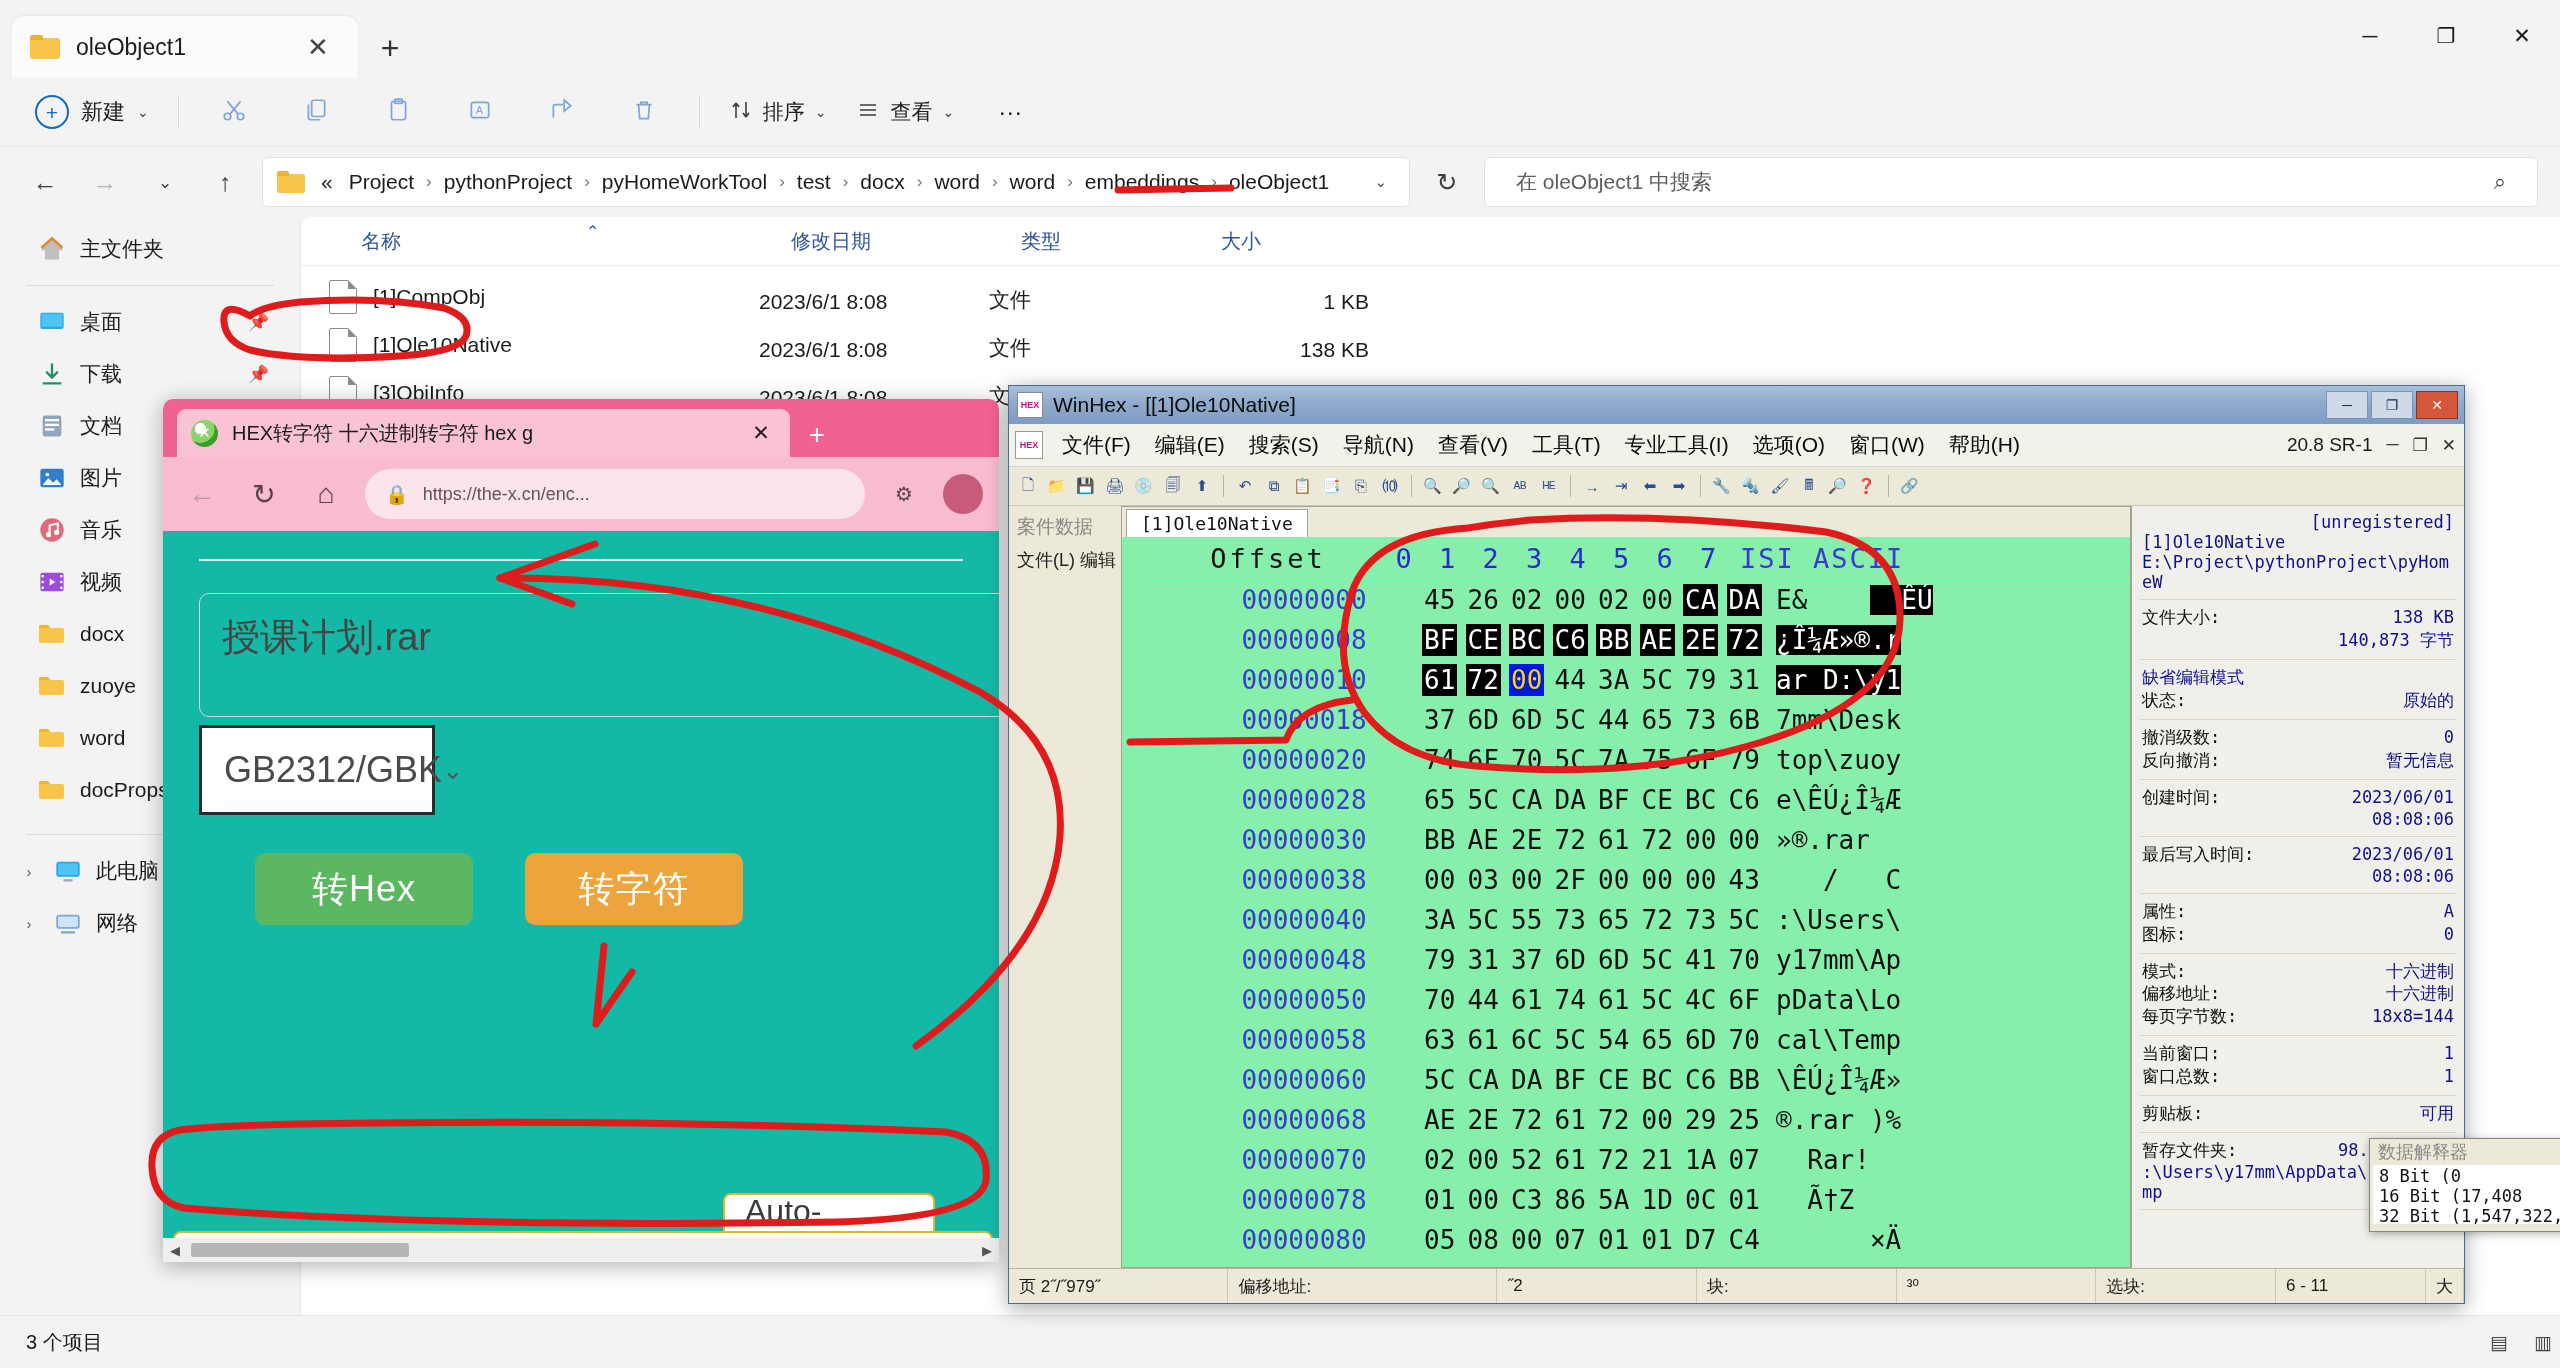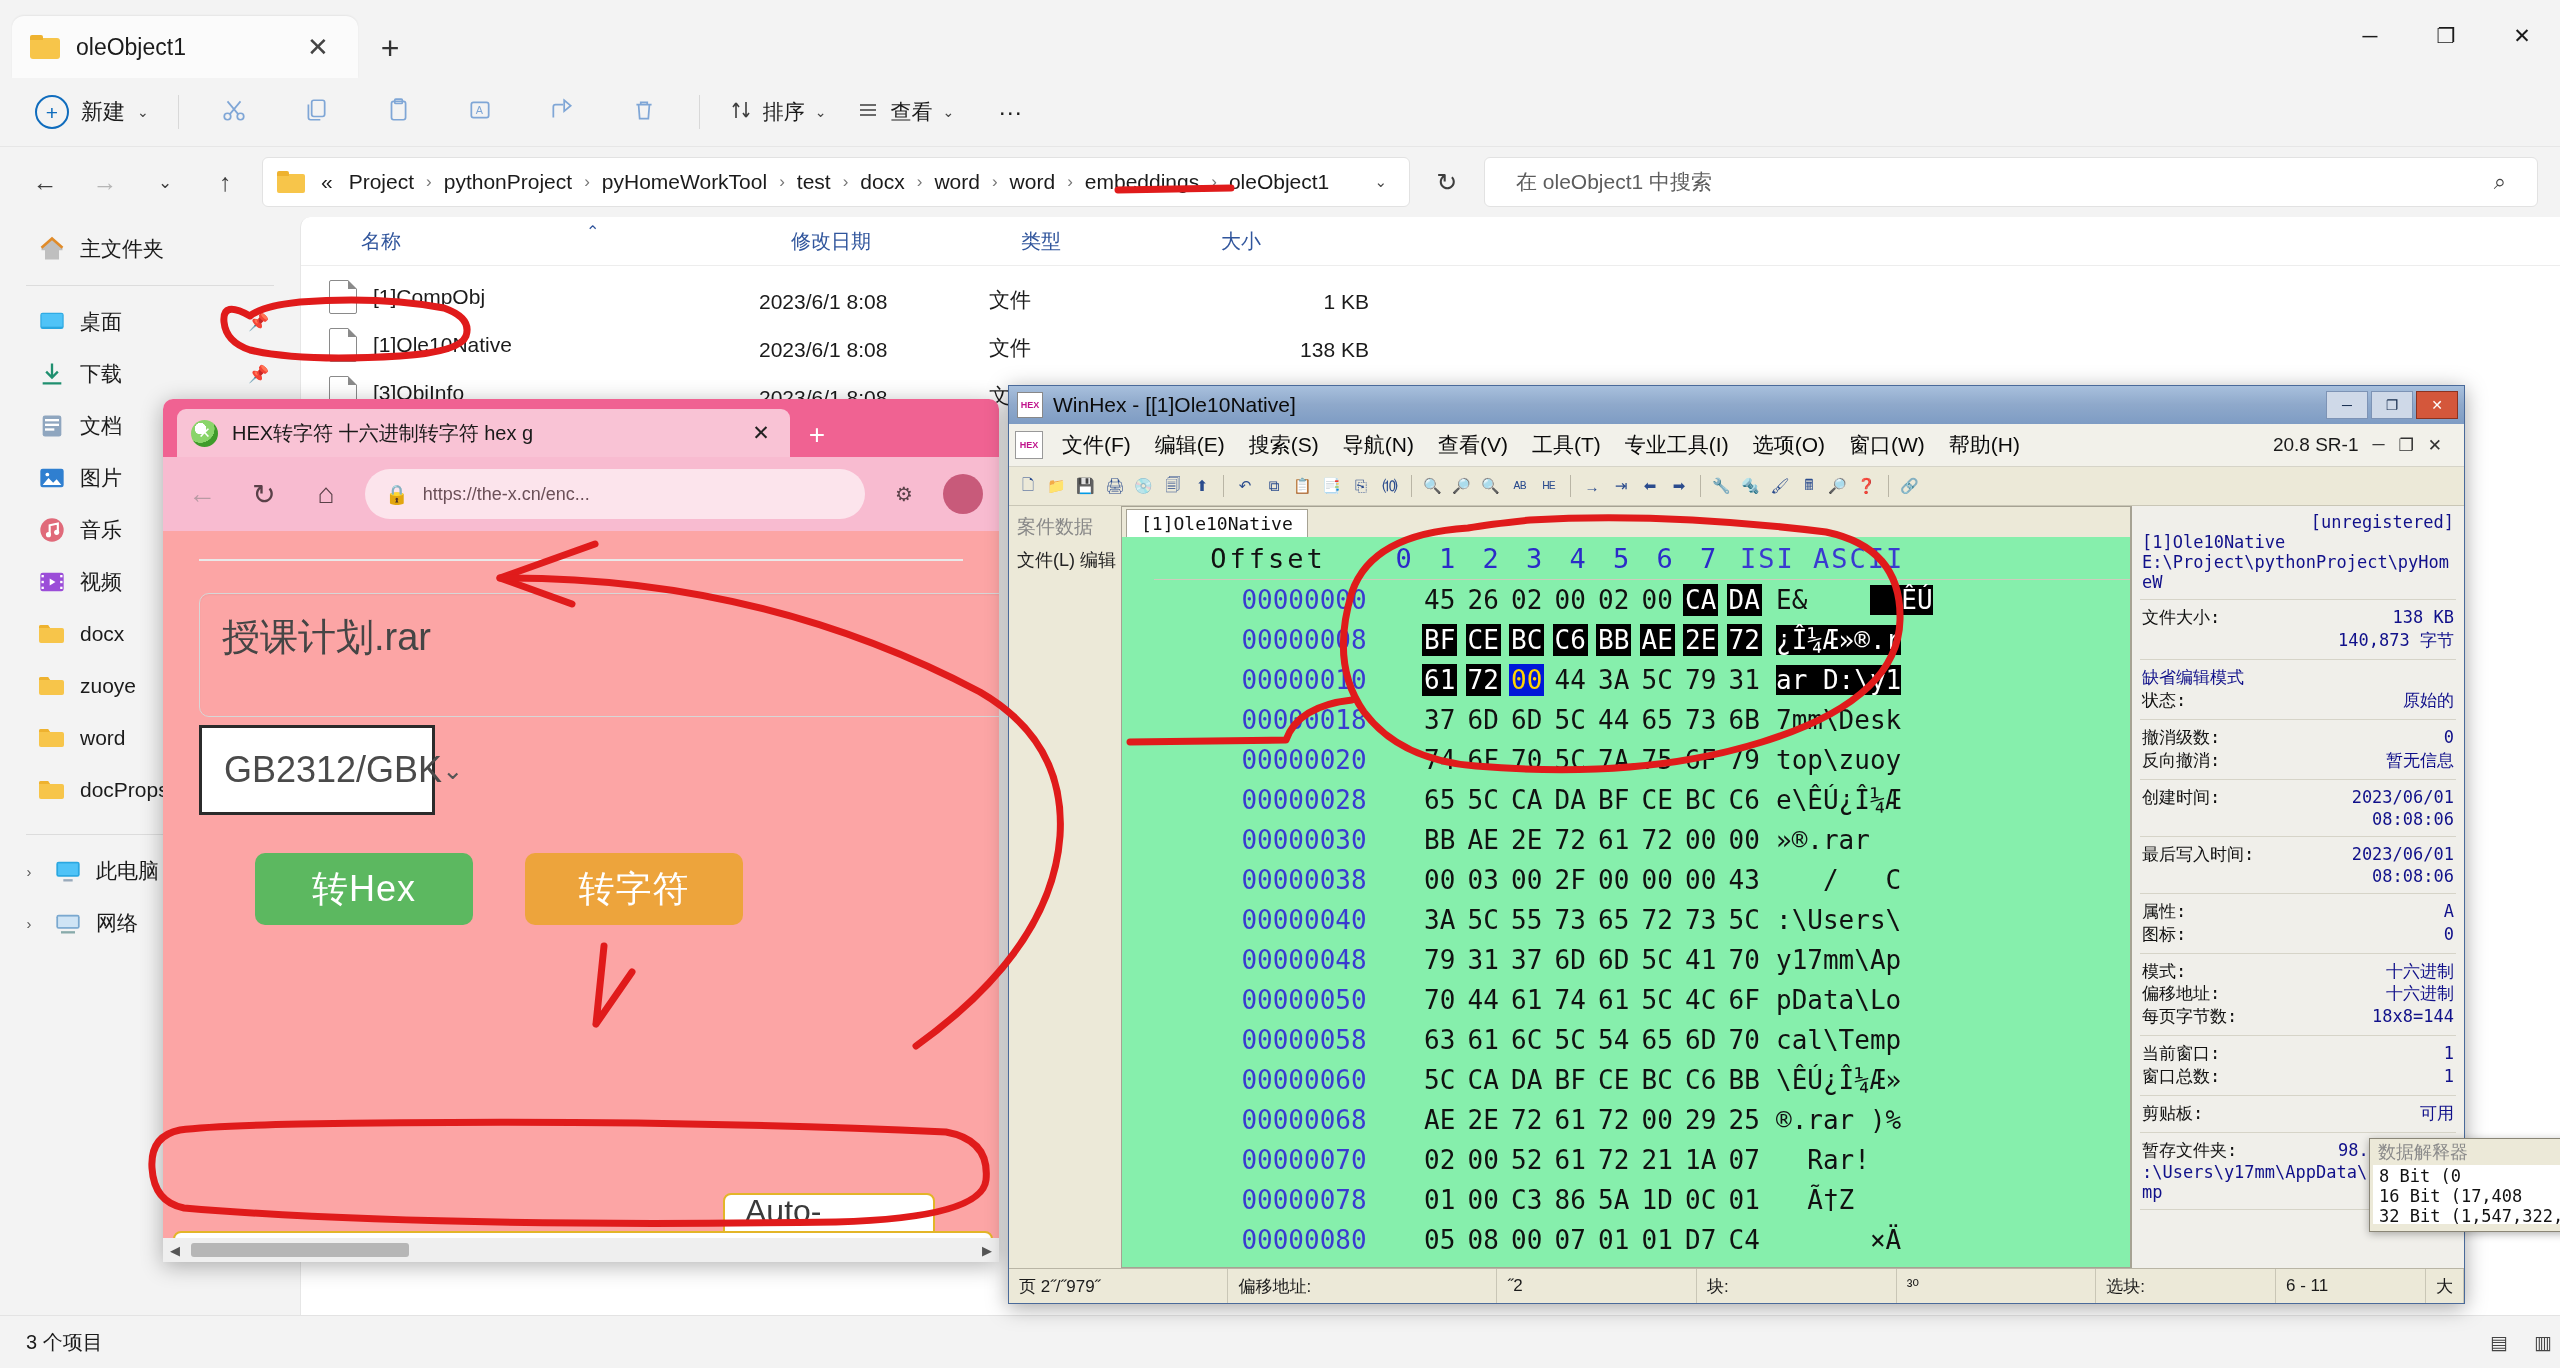--- a/index.html
+++ b/index.html
@@ -83,21 +83,21 @@
   .br-tabtitle{font-size:20px;color:#1a1a1a;white-space:nowrap;overflow:hidden;flex:1;}
   .br-tabclose{font-size:21px;color:#222;width:30px;text-align:center;}
   .br-newtab{font-size:28px;color:#fff;width:54px;text-align:center;margin-bottom:6px;}
   .br-navbar{height:74px;background:#f8bbd0;display:flex;align-items:center;padding:0 16px;gap:16px;}
   .br-nav{width:46px;height:46px;display:flex;align-items:center;justify-content:center;font-size:28px;color:#5a4048;}
   .br-nav.dim{color:#b99aa4;}
   .br-url{flex:1;height:50px;background:#fce4ec;border-radius:25px;display:flex;align-items:center;gap:14px;padding:0 20px;}
   .br-lock{font-size:19px;color:#6b5058;}
   .br-urltext{font-size:18px;color:#6b5058;white-space:nowrap;overflow:hidden;}
   .br-avatar{width:40px;height:40px;border-radius:50%;background:#c85a7a;flex:none;}
-  .br-content{background:#fca5a5;height:731px;position:relative;padding:0 0 0 0;overflow:hidden;}
+  .br-content{background:#14b8a6;height:731px;position:relative;padding:0 0 0 0;overflow:hidden;}
   .br-hr{height:2px;background:#e9e9e9;margin:28px 36px 0 36px;}
   .inbox{margin:32px 0 0 36px;width:866px;height:124px;border:1px solid #d7d7d7;border-radius:10px;box-shadow:inset 0 1px 2px rgba(0,0,0,.05);padding:18px 0 0 22px;box-sizing:border-box;font-size:38px;color:#454545;}
   .sel-enc{margin:8px 0 0 36px;width:236px;height:90px;border:3px solid #2b2b2b;background:#fff;display:flex;align-items:center;justify-content:space-between;padding:0 22px;box-sizing:border-box;font-size:36px;color:#4a4a4a;}
   .sel-enc .cv{font-size:25px;color:#555;}
   .btnrow{display:flex;gap:52px;margin:38px 0 0 92px;}
   .btn{width:218px;height:72px;border-radius:10px;display:flex;align-items:center;justify-content:center;color:#fff;font-size:36px;letter-spacing:1px;}
   .btn.green{background:#5cb860;}
   .btn.orange{background:#eda43c;}
   .autodetect{position:absolute;left:560px;top:662px;width:212px;height:74px;border:2px solid #e3b528;border-radius:8px 8px 0 0;background:#fff;display:flex;align-items:center;justify-content:space-between;padding:0 20px;box-sizing:border-box;font-size:32px;color:#3a3a3a;}
   .autodetect .cv{font-size:22px;color:#444;}
@@ -112,21 +112,21 @@
   #winhex{position:absolute;left:1008px;top:385px;width:1455px;height:917px;background:#ece9d8;border:1px solid #4a6a9a;box-shadow:0 4px 20px rgba(0,0,0,.35);display:flex;flex-direction:column;font-family:"Liberation Sans","DejaVu Sans",sans-serif;}
   .wh-title{height:38px;background:linear-gradient(180deg,#a8c0dd 0%,#8fa9cb 48%,#7e9cc4 100%);display:flex;align-items:center;padding-left:8px;gap:10px;}
   .wh-logo{width:24px;height:24px;background:#fff;border:1px solid #888;font-size:9px;color:#c0148c;display:flex;align-items:center;justify-content:center;font-weight:bold;flex:none;}
   .wh-title .t{font-size:21px;color:#0b0b0b;}
   .wh-btns{margin-left:auto;display:flex;gap:3px;padding-right:6px;}
   .wh-btns div{width:40px;height:26px;background:#cfd9e8;border:1px solid #7d93b5;display:flex;align-items:center;justify-content:center;font-size:14px;color:#11284a;}
   .wh-btns div.x{background:#d4573b;border-color:#8b3220;color:#fff;font-weight:bold;}
   .wh-menu{height:42px;background:#f2f1ea;display:flex;align-items:center;gap:2px;padding-left:6px;border-bottom:1px solid #d6d4c8;}
   .wh-menu .logo2{width:26px;height:26px;background:#fff;border:1px solid #999;font-size:9px;color:#c0148c;display:flex;align-items:center;justify-content:center;font-weight:bold;margin-right:6px;}
   .wh-menu span.mi{font-size:21px;color:#0a0a0a;padding:2px 11px;}
-  .wh-menu .ver{margin-left:auto;font-size:19px;color:#1a1a1a;padding-right:22px;display:flex;align-items:center;gap:14px;}
+  .wh-menu .ver{margin-left:auto;font-size:19px;color:#1a1a1a;padding-right:8px;display:flex;align-items:center;gap:14px;}
   .wh-menu .ver b{font-weight:400;font-size:17px;color:#333;}
   .wh-toolbar{height:38px;background:#ece9d8;display:flex;align-items:center;gap:3px;padding-left:6px;border-bottom:1px solid #c9c6b6;}
   .ti{width:26px;height:26px;border-radius:3px;display:flex;align-items:center;justify-content:center;font-size:15px;color:#2a4b8d;}
   .tsep{width:1px;height:22px;background:#b9b5a5;margin:0 5px;}
   .wh-main{flex:1;display:flex;min-height:0;background:#ece9d8;}
   .wh-left{width:112px;background:#ece9d8;padding-top:4px;}
   .wh-left .hdr{font-size:19px;color:#888;padding:4px 0 0 8px;}
   .wh-left .row{font-size:18px;color:#222;padding:8px 0 0 8px;}
   .wh-center{flex:1;background:#fff;border:1px solid #a6a293;margin:0 0 0 0;display:flex;flex-direction:column;min-width:0;}
   .wh-filetab{height:30px;background:#ece9d8;display:flex;align-items:flex-end;padding-left:4px;}

